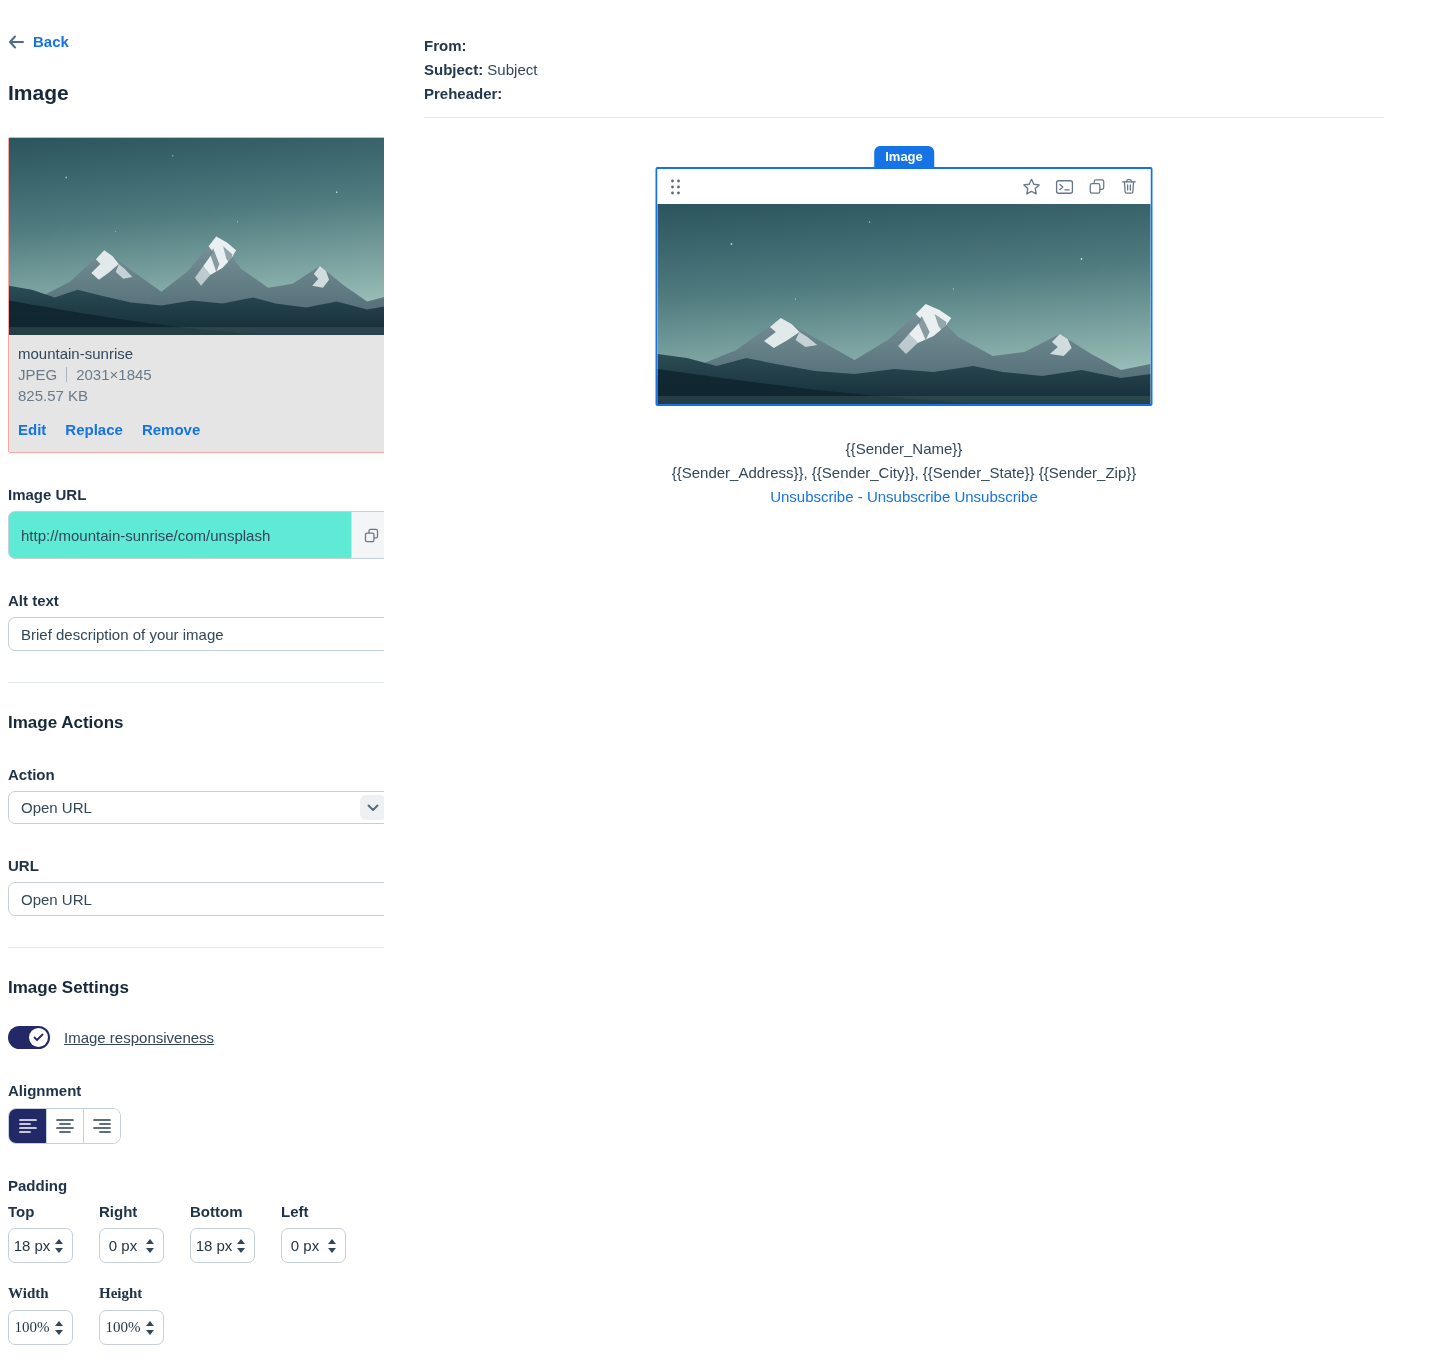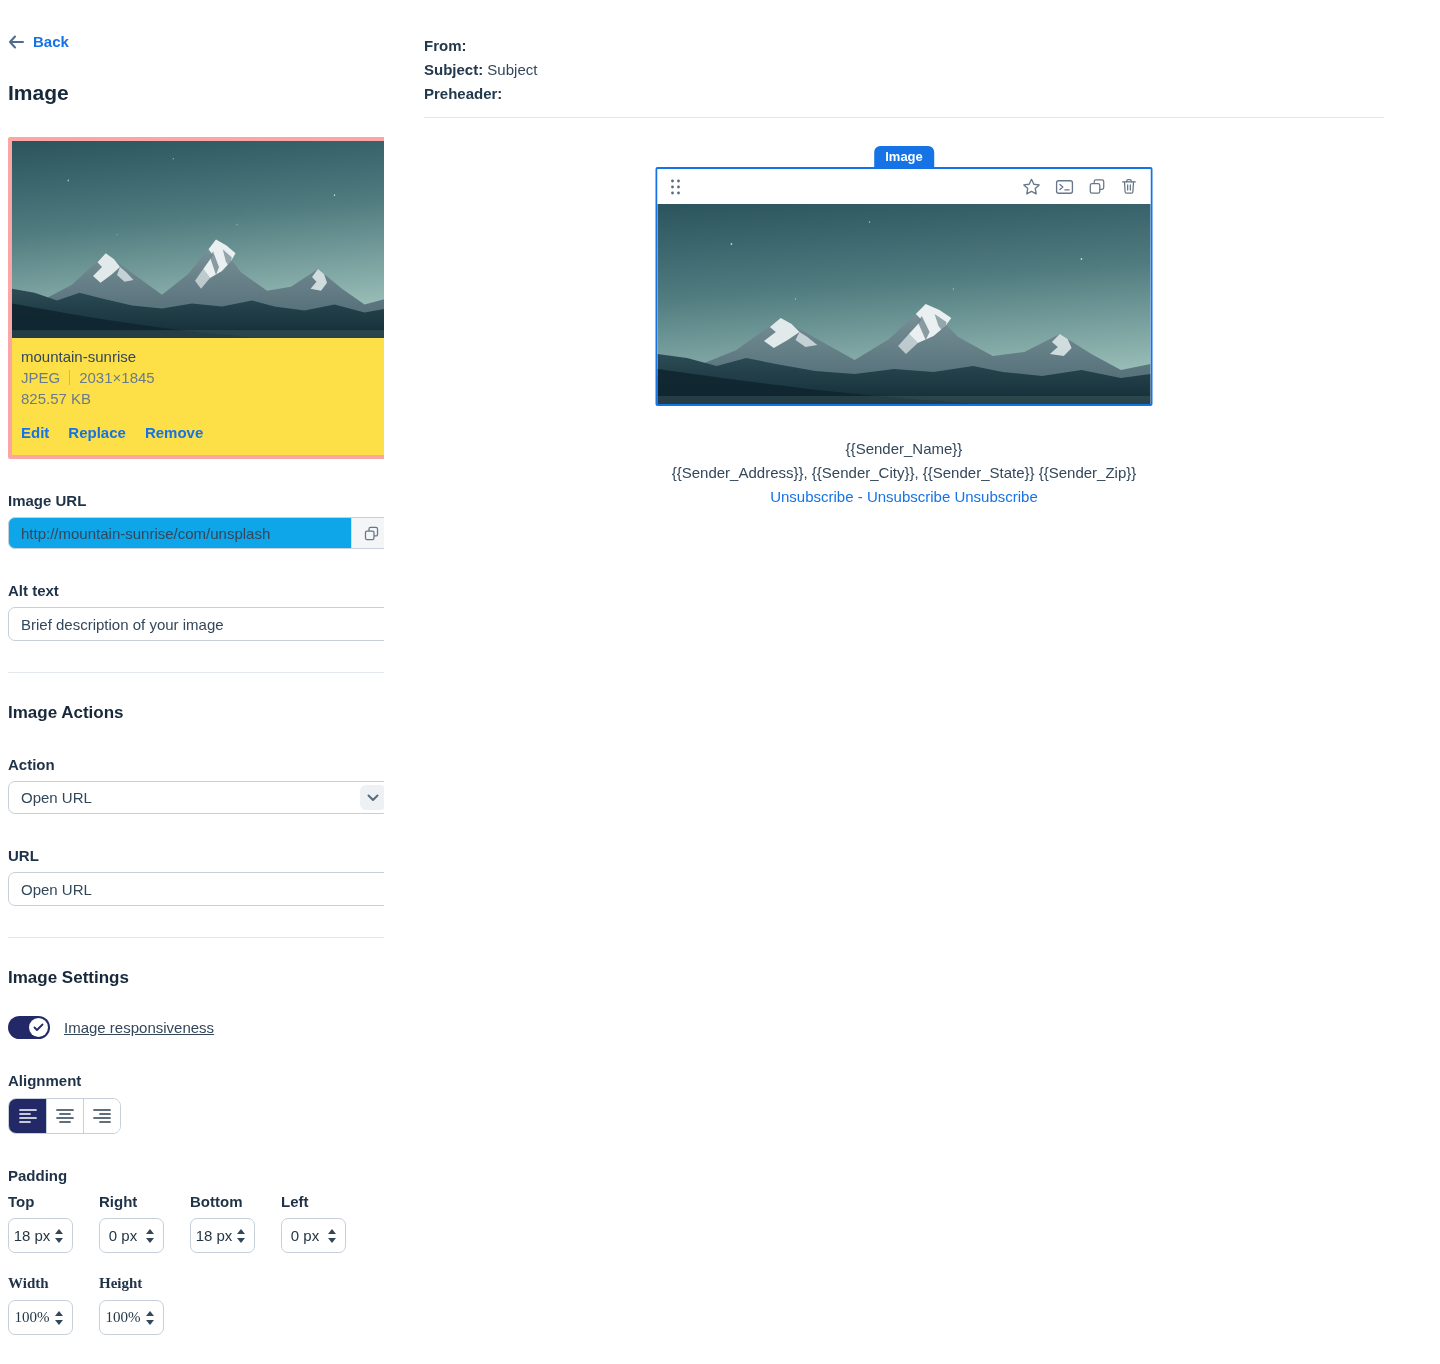--- a/index.html
+++ b/index.html
@@ -8,35 +8,35 @@
   .app { position:relative; width:1440px; height:1364px; }
 
   
   .sidebar { position:absolute; left:0; top:0; width:400px; height:1364px;
              border-right:1px solid #e1e7ec; padding:0 8px; overflow:hidden; background:#fff; }
   .back-row { margin-top:33px; display:flex; align-items:center; gap:9px; cursor:pointer; width:max-content; }
   .back-row .arrow { display:flex; }
   .back-label { color:#1673e6; font-weight:bold; font-size:15px; }
   h1.panel-title { margin-top:31px; font-size:21px; color:#16283a; font-weight:bold; }
 
-  .img-card { margin-top:32px; border:4px solid #fca5a5; border-radius:2px; background:#fde047; }
+  .img-card { margin-top:32px; border:1px solid #fca5a5; border-radius:2px; background:#e5e5e5; }
   .thumb { display:block; width:100%; height:197px; }
   .img-card .info { padding:9px 10px 14px 9px; }
   .file-name { font-size:15px; color:#33475b; line-height:20px; }
   .file-meta { font-size:15px; color:#697b8b; line-height:21px; display:flex; align-items:center; }
   .meta-sep { display:inline-block; width:1px; height:15px; background:#aab6c1; margin:0 9px; }
   .file-size { font-size:15px; color:#697b8b; line-height:21px; }
   .file-actions { margin-top:15px; display:flex; gap:19px; }
   .file-actions span { color:#1673e6; font-weight:bold; font-size:15px; cursor:pointer; }
 
   .field-label { margin-top:33px; font-size:15px; font-weight:bold; color:#1f3247; }
   .section-title { margin-top:30px; font-size:17px; font-weight:bold; color:#16283a; }
 
-  .url-field { margin-top:8px; height:32px; display:flex; align-items:stretch;
-               background:#0ea5e9; border:1px solid #c6d0da; border-radius:7px; overflow:hidden; }
+  .url-field { margin-top:8px; height:48px; display:flex; align-items:stretch;
+               background:#5eead4; border:1px solid #c6d0da; border-radius:7px; overflow:hidden; }
   .url-field .url-text { flex:1; display:flex; align-items:center; padding-left:12px;
                font-size:15px; color:#33475b; white-space:nowrap; }
   .copy-btn { width:39px; border-left:1px solid #d4dce3; display:flex; align-items:center;
               justify-content:center; cursor:pointer; background:#f3f5f7; border-top:none; border-right:none; border-bottom:none; }
 
   .text-input { margin-top:8px; width:100%; height:34px; border:1px solid #c6d0da; border-radius:7px;
                 padding:0 12px; font-size:15px; color:#33475b; background:#fff;
                 font-family:"Liberation Sans", sans-serif; }
   hr.div { border:none; border-top:1px solid #e3e8ee; margin-top:31px; }
 

